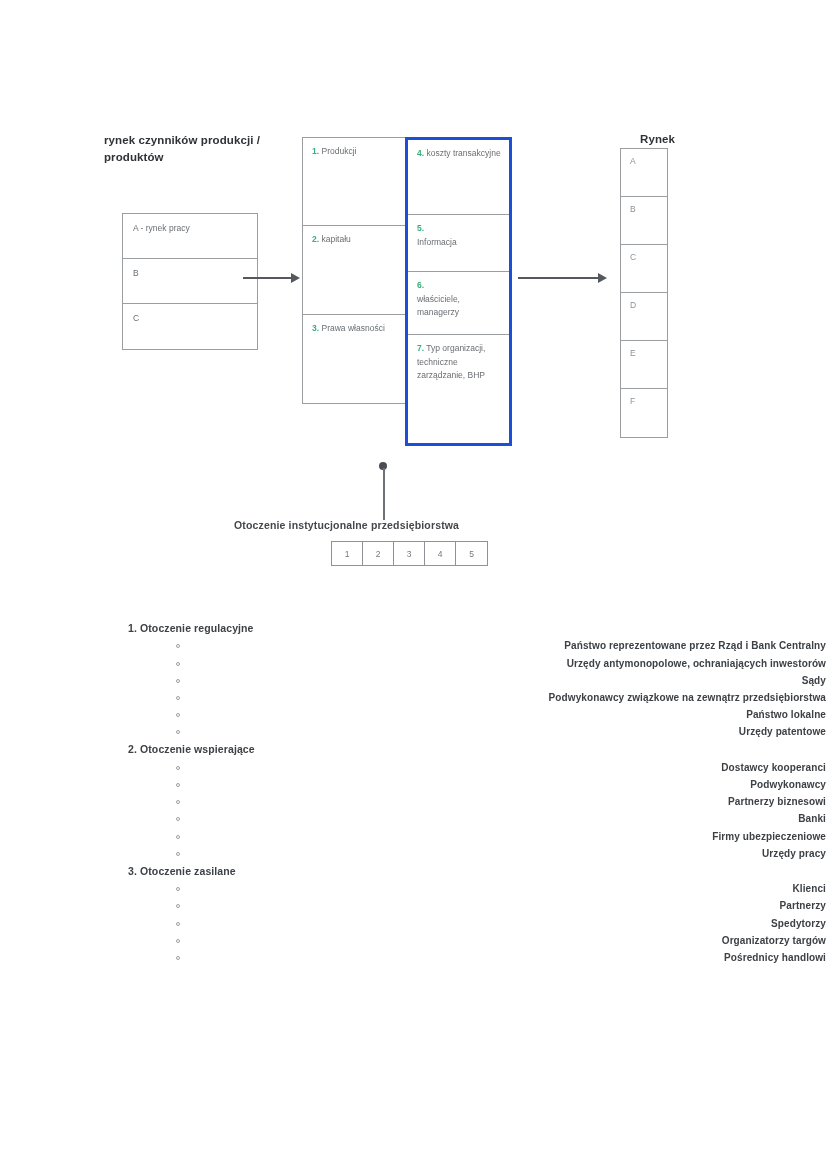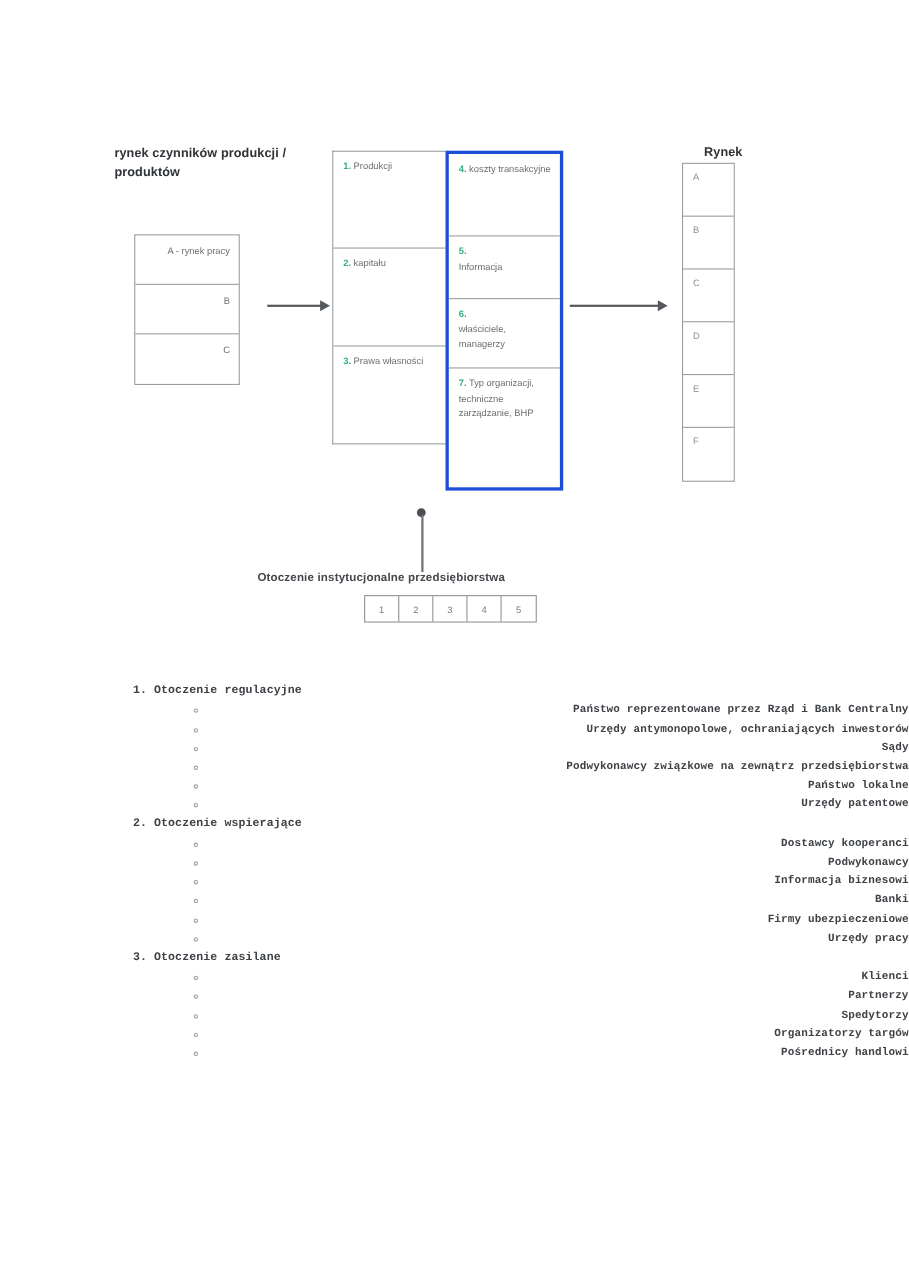--- a/index.html
+++ b/index.html
@@ -41,24 +41,23 @@
     font-weight: bold;
     color: #2f3337;
     letter-spacing: .1px;
   }
 
   
   .left-box {
     position: absolute;
     left: 122px;
     top: 213px;
-    width: 96px;
+    width: 136px;
     border: 1px solid #9a9ea1;
     box-sizing: border-box;
-    text-align: right;
   }
   .left-box .cell {
     box-sizing: border-box;
     border-bottom: 1px solid #9a9ea1;
     padding: 8px 8px 0 10px;
     font-size: 8.5px;
     line-height: 1.55;
     color: #6a6e72;
     height: 45px;
   }
@@ -196,21 +195,20 @@
     top: 620px;
     width: 826px;
   }
   ol.top-list {
     margin: 0;
     padding: 0 0 0 140px;
     list-style: decimal;
     font-size: 10.5px;
     font-weight: bold;
     color: #3d4145;
-    font-family: Liberation Mono, monospace;
   }
   ol.top-list > li {
     margin: 0 0 1px 0;
     line-height: 1.65;
     letter-spacing: .1px;
   }
   ul.sub-list {
     margin: 0 0 0 0;
     padding: 0 0 0 32px;
     list-style: none;
@@ -333,21 +331,21 @@
         <li>Państwo lokalne</li>
         <li>Urzędy patentowe</li>
       </ul>
     </li>
 
     <li>
       <span>Otoczenie wspierające</span>
       <ul class="sub-list">
         <li>Dostawcy kooperanci</li>
         <li>Podwykonawcy</li>
-        <li>Informacja biznesowi</li>
+        <li>Partnerzy biznesowi</li>
         <li>Banki</li>
         <li>Firmy ubezpieczeniowe</li>
         <li>Urzędy pracy</li>
       </ul>
     </li>
 
     <li>
       <span>Otoczenie zasilane</span>
       <ul class="sub-list">
         <li>Klienci</li>

